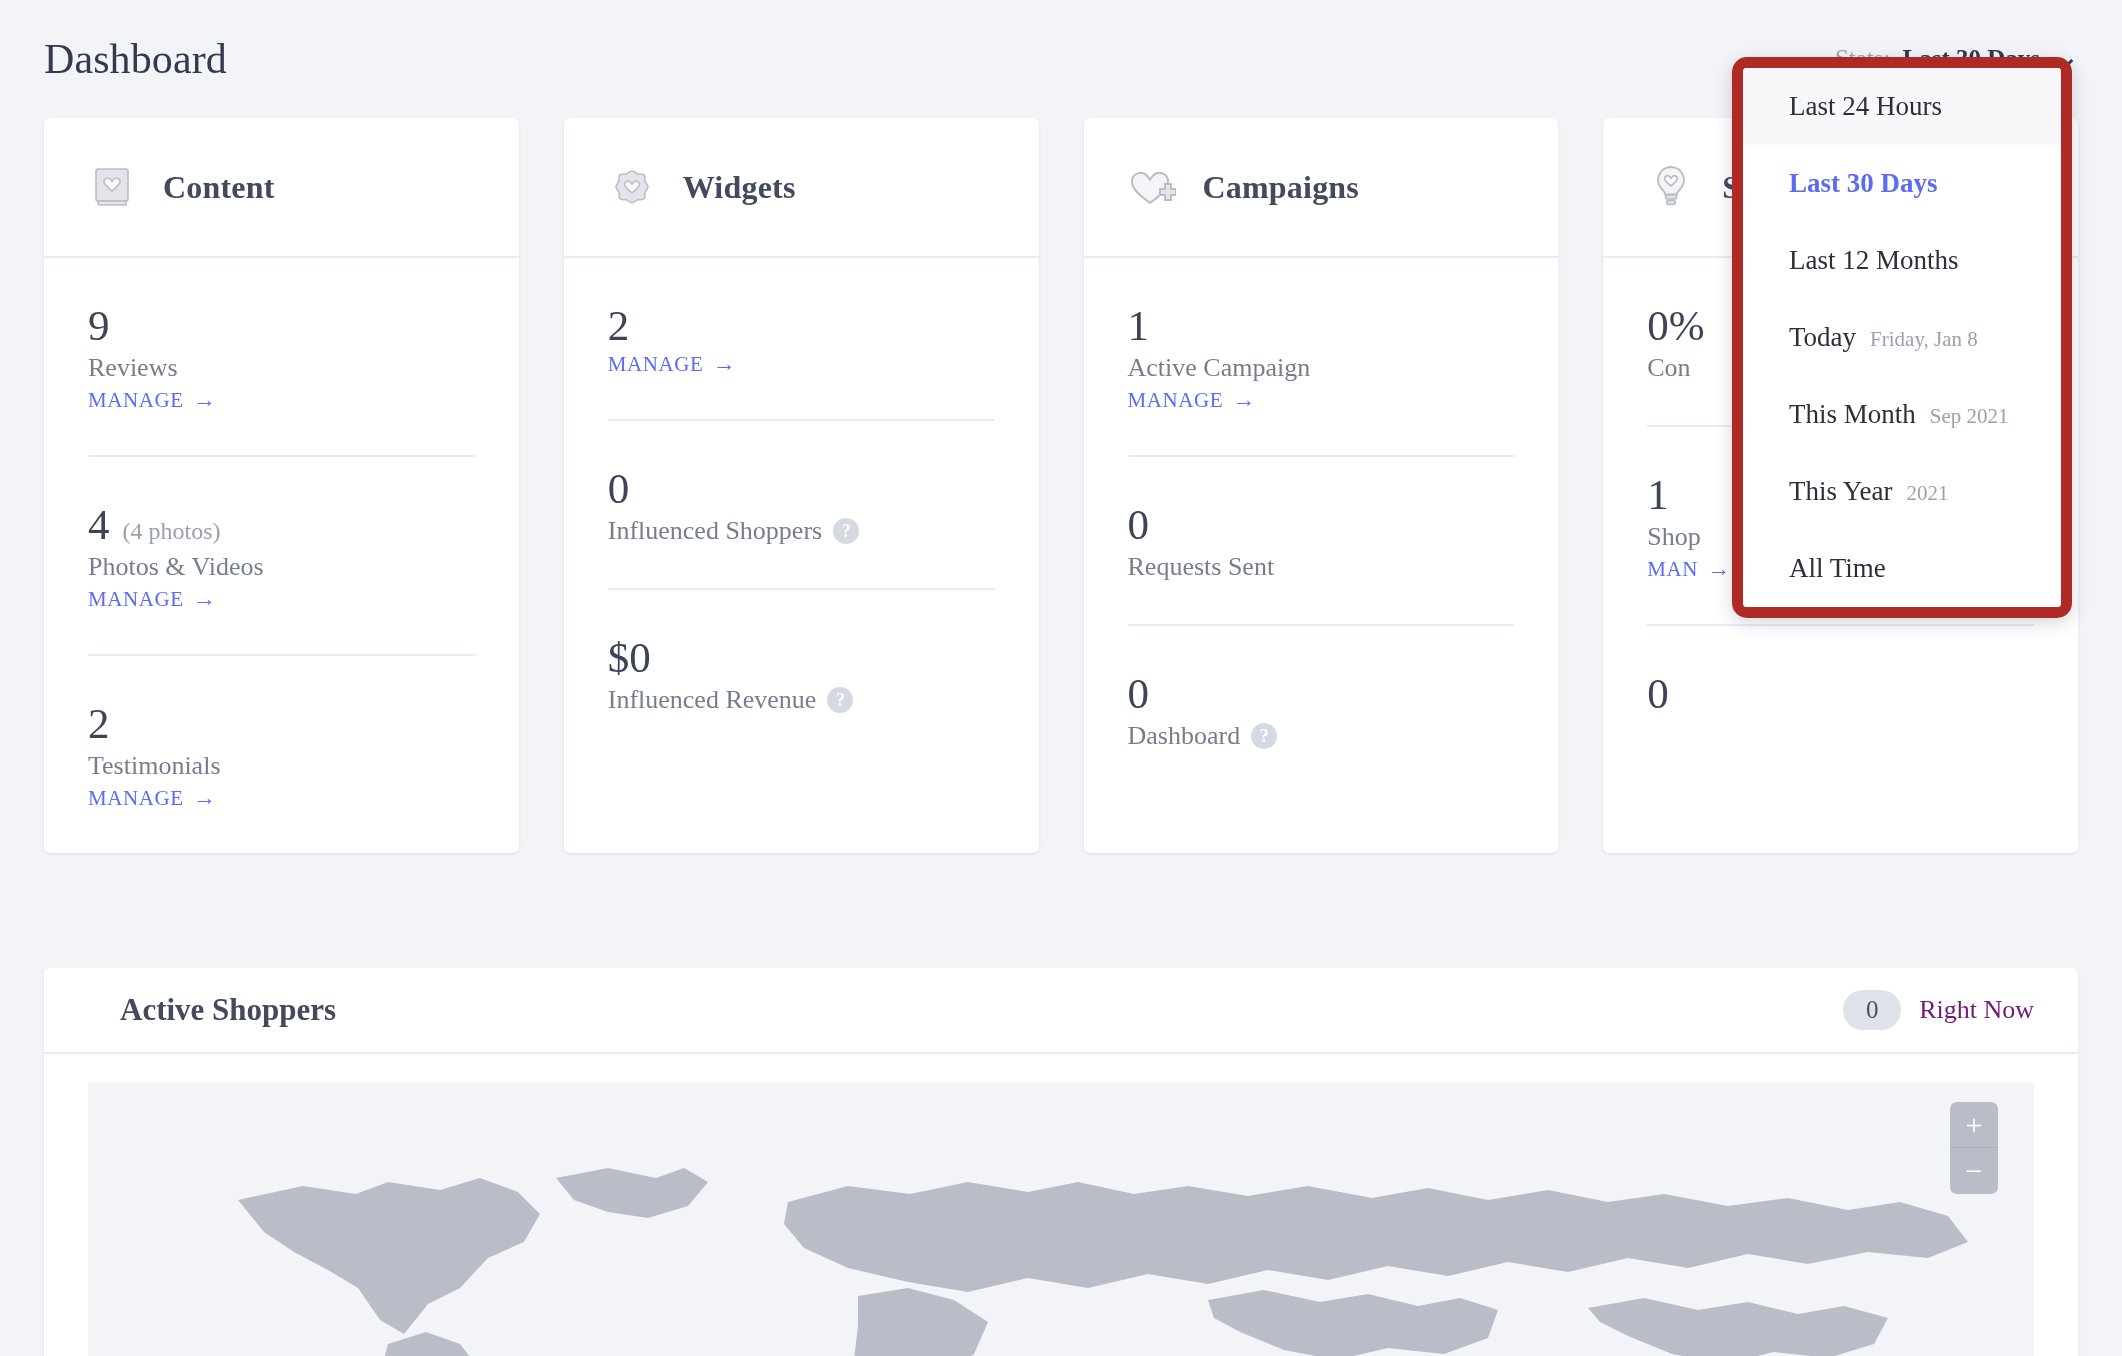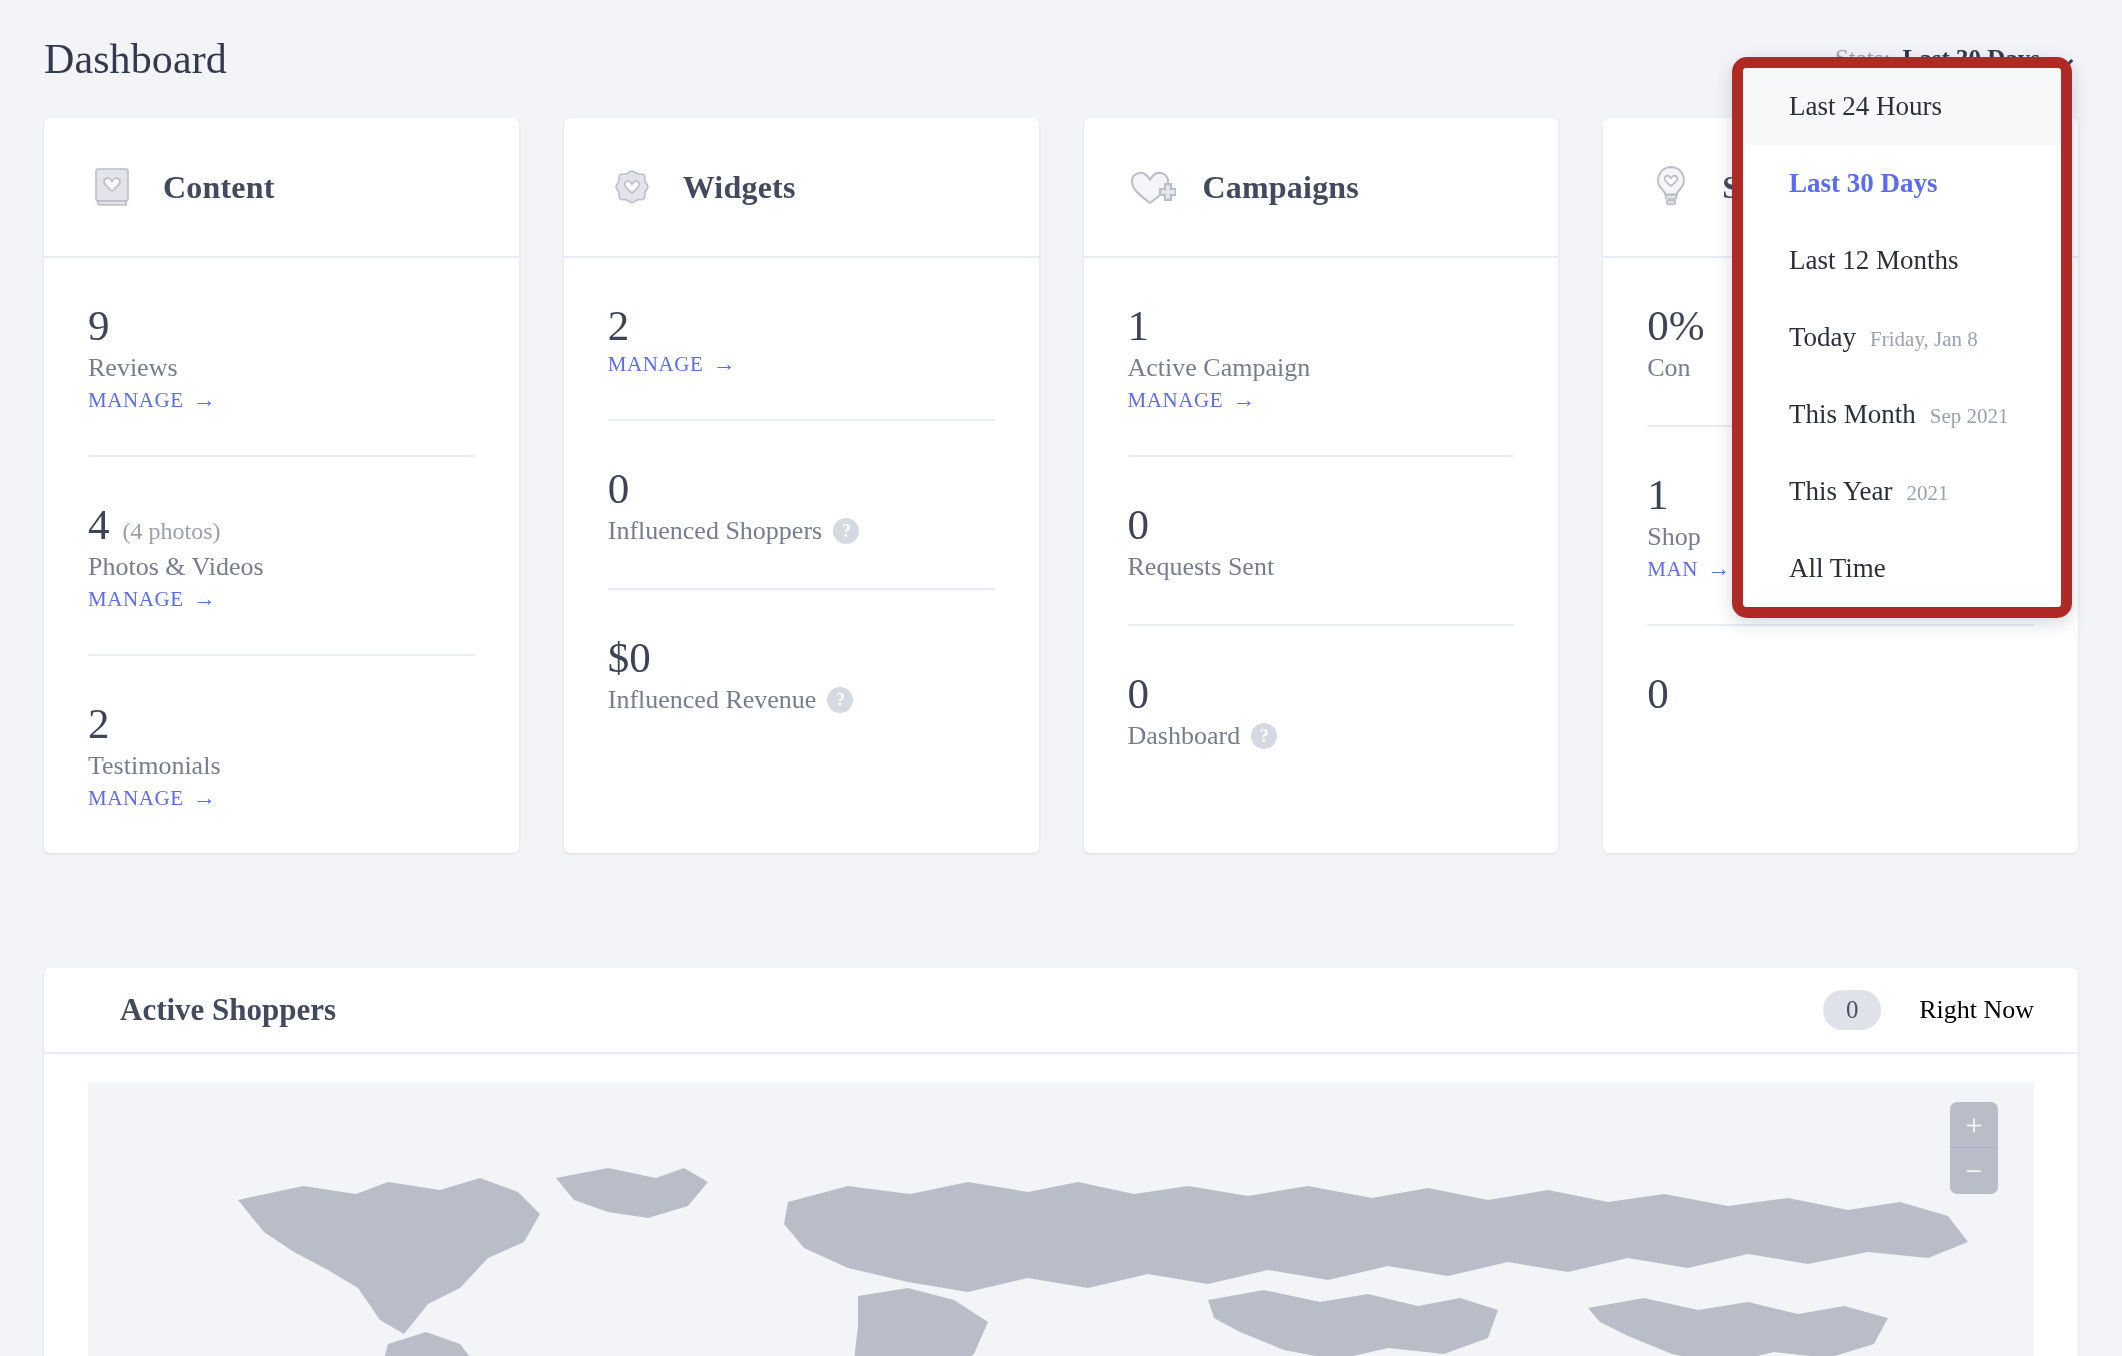--- a/index.html
+++ b/index.html
@@ -201,22 +201,21 @@
     padding: 0 17px;
     border-radius: 20px;
     background: #dfe2e9;
     color: #4a5165;
     font-size: 25px;
     line-height: 40px;
     text-align: center;
   }
   .rightnow-label {
     font-size: 26px;
-    color: #000000;
-    margin-left: 20px;
+    color: #701a75;
   }
   .map-wrap {
     position: relative;
     margin: 28px 44px 0 44px;
     height: 290px;
     background: #f3f4f8;
     overflow: hidden;
   }
   .map-wrap svg { display: block; width: 100%; height: 100%; }
   .map-zoom {

